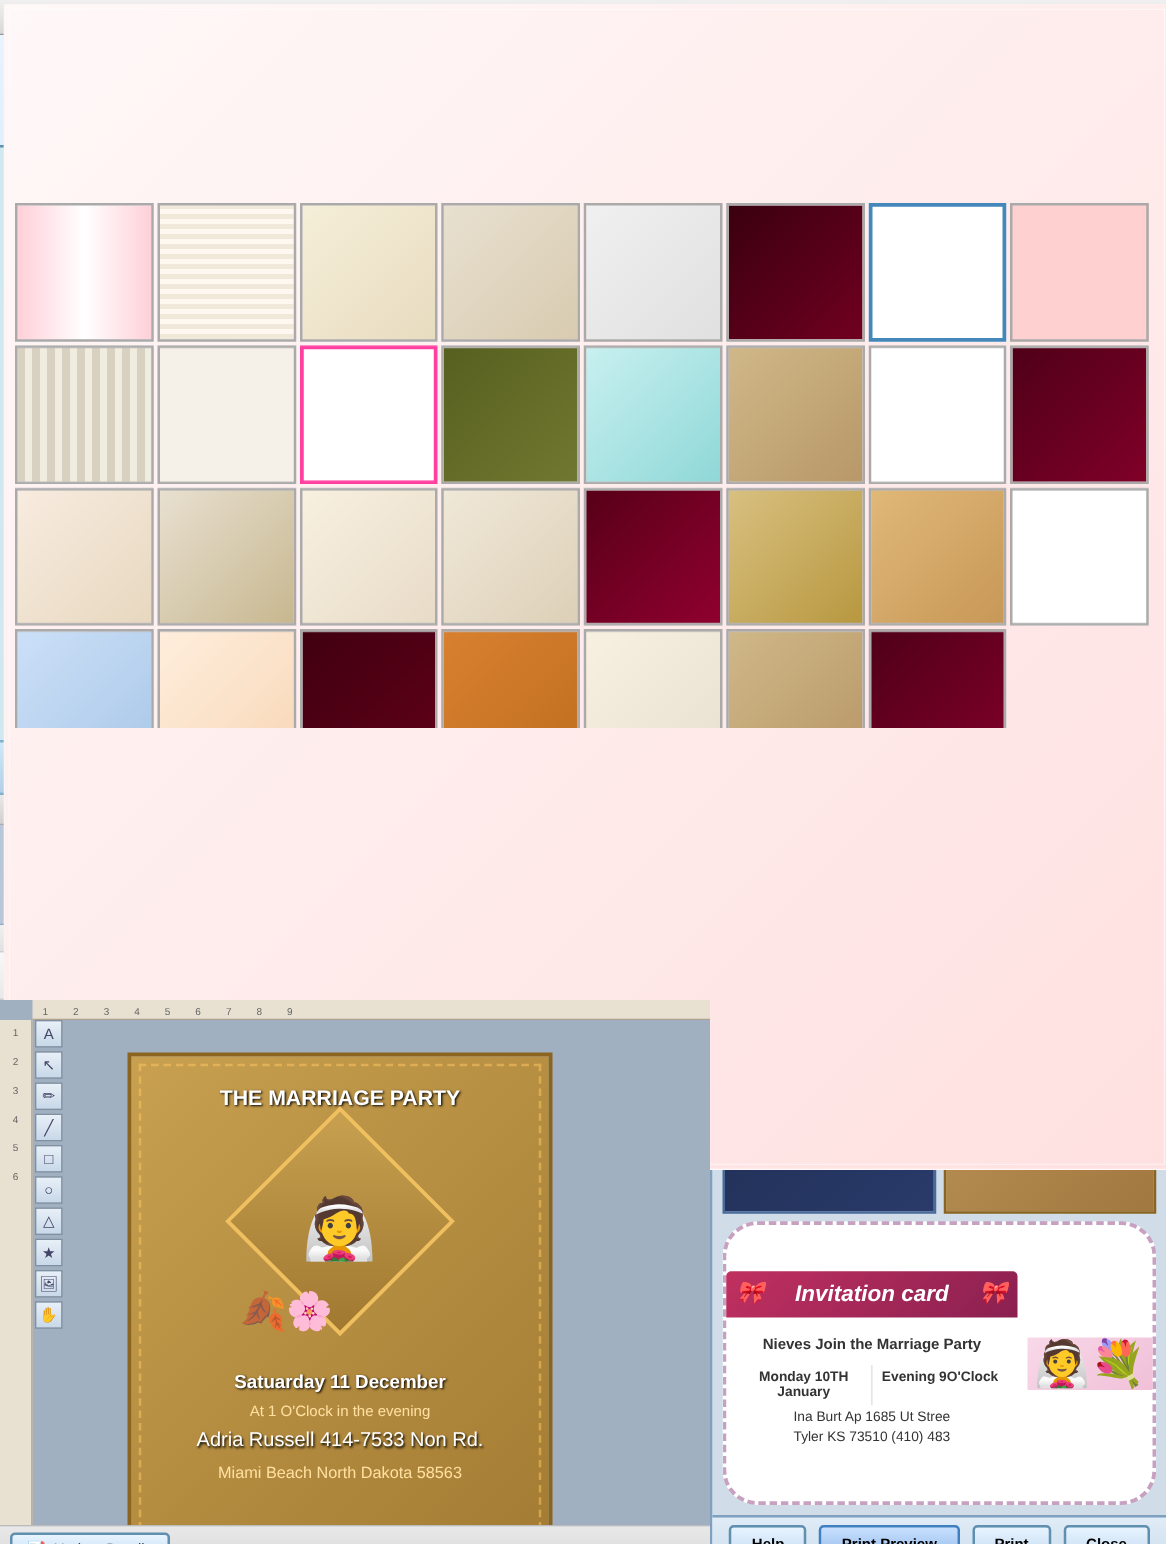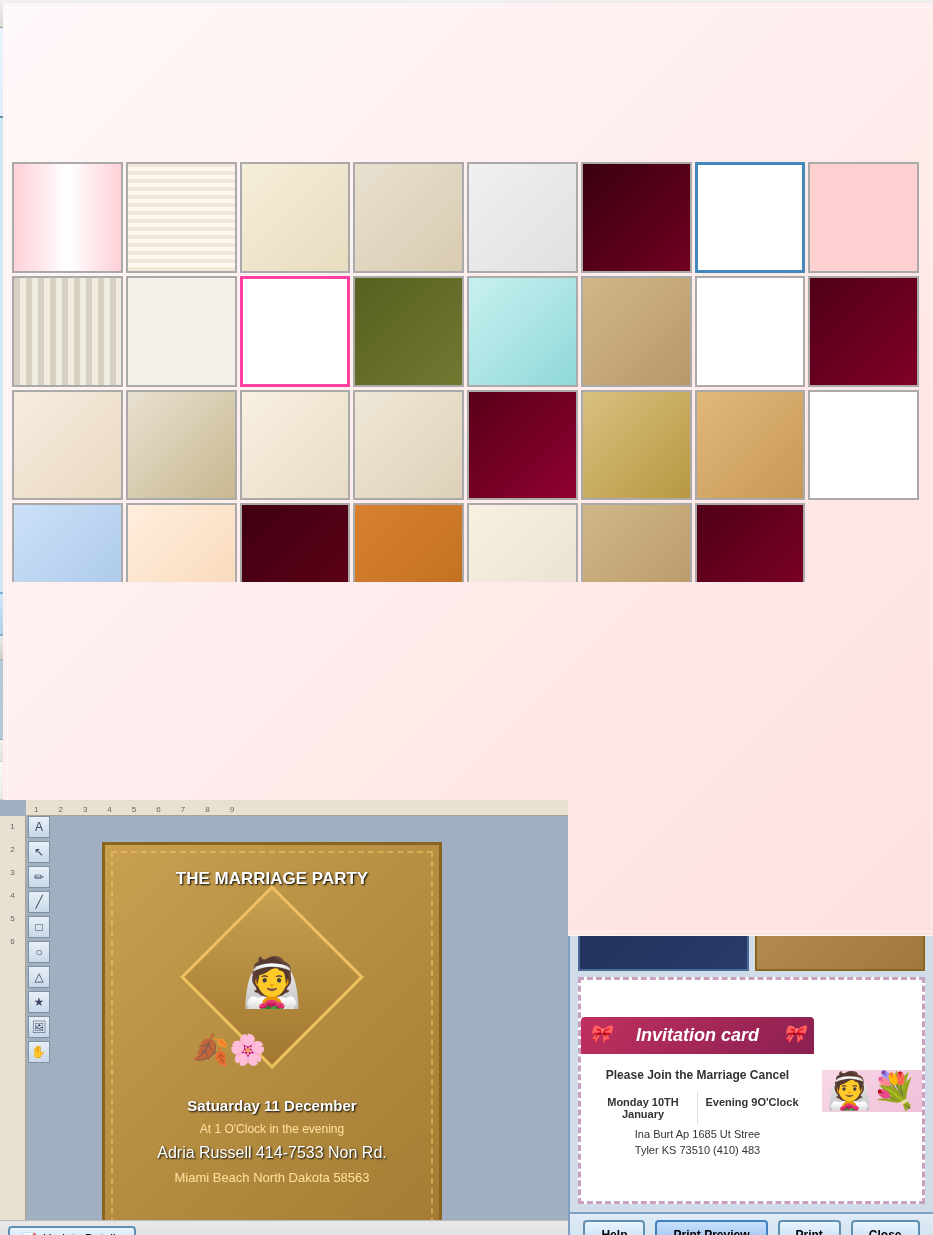--- a/index.html
+++ b/index.html
@@ -735,27 +735,27 @@
             <div class="pc2-title">WOULD YOU LIKE TO INVITE TO TERIR MARRIAGE PARTY</div>
           </div>
           <span style="font-size:24px;">💐</span>
         </div>
         <div class="pc2-date">Wednesday 15 December</div>
         <div class="pc2-date">Evening 7 PM</div>
         <div class="pc2-name">Remedios Hester  Mollis St.</div>
         <div class="pc2-name">(614) 514-1269</div>
       </div>
 
-      <div class="preview-card preview-card-3" style="grid-column: 1 / -1; flex-direction:row; gap:8px; min-height:180px; padding:0;">
+      <div class="preview-card preview-card-3" style="grid-column: 1 / -1; flex-direction:row; gap:8px; min-height:180px; padding:0;border-radius:28px;">
         <div style="flex:1; display:flex; flex-direction:column;">
           <div class="pc3-banner">
             <span style="font-style:italic;">Invitation card</span>
           </div>
           <div style="padding: 8px; flex:1; display:flex; flex-direction:column; gap:4px;">
-            <div class="pc3-subtitle">Please Join the Marriage Cancel</div>
+            <div class="pc3-subtitle">Nieves Join the Marriage Party</div>
             <div class="pc3-details">
               <div class="pc3-col pc3-col-border">
                 <div class="pc3-label">Monday 10TH January</div>
               </div>
               <div class="pc3-col">
                 <div class="pc3-label">Evening 9O'Clock</div>
               </div>
             </div>
             <div style="font-size:11px; color:#333;text-align:center;">Ina Burt Ap 1685 Ut Stree</div>
             <div style="font-size:11px; color:#333;text-align:center;">Tyler KS 73510 (410) 483</div>

